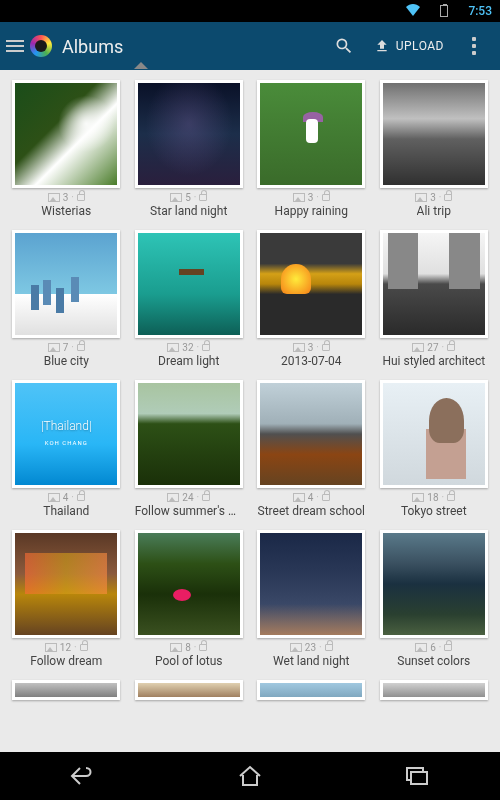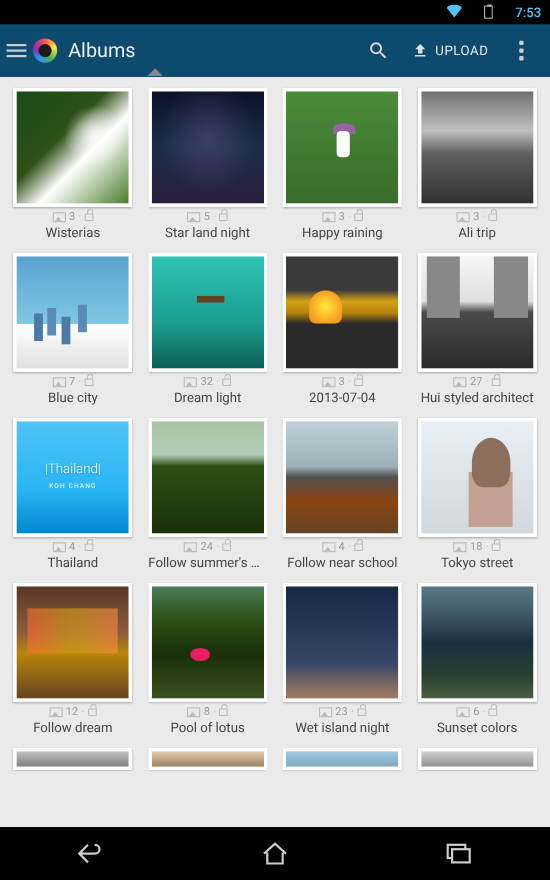--- a/index.html
+++ b/index.html
@@ -237,21 +237,21 @@
     </div>
 
     <div class="album">
       <div class="thumb t10"></div>
       <div class="meta">
           <span class="pic-ic"></span>
           <span>4</span>
           <span class="dot">·</span>
           <span class="lock-ic"></span>
         </div>
-      <div class="album-title">Follow near school</div>
+      <div class="album-title">Street dream school</div>
     </div>
 
     <div class="album">
       <div class="thumb t11"></div>
       <div class="meta">
           <span class="pic-ic"></span>
           <span>18</span>
           <span class="dot">·</span>
           <span class="lock-ic"></span>
         </div>
@@ -281,21 +281,21 @@
     </div>
 
     <div class="album">
       <div class="thumb t14"></div>
       <div class="meta">
           <span class="pic-ic"></span>
           <span>23</span>
           <span class="dot">·</span>
           <span class="lock-ic"></span>
         </div>
-      <div class="album-title">Wet island night</div>
+      <div class="album-title">Wet land night</div>
     </div>
 
     <div class="album">
       <div class="thumb t15"></div>
       <div class="meta">
           <span class="pic-ic"></span>
           <span>6</span>
           <span class="dot">·</span>
           <span class="lock-ic"></span>
         </div>

